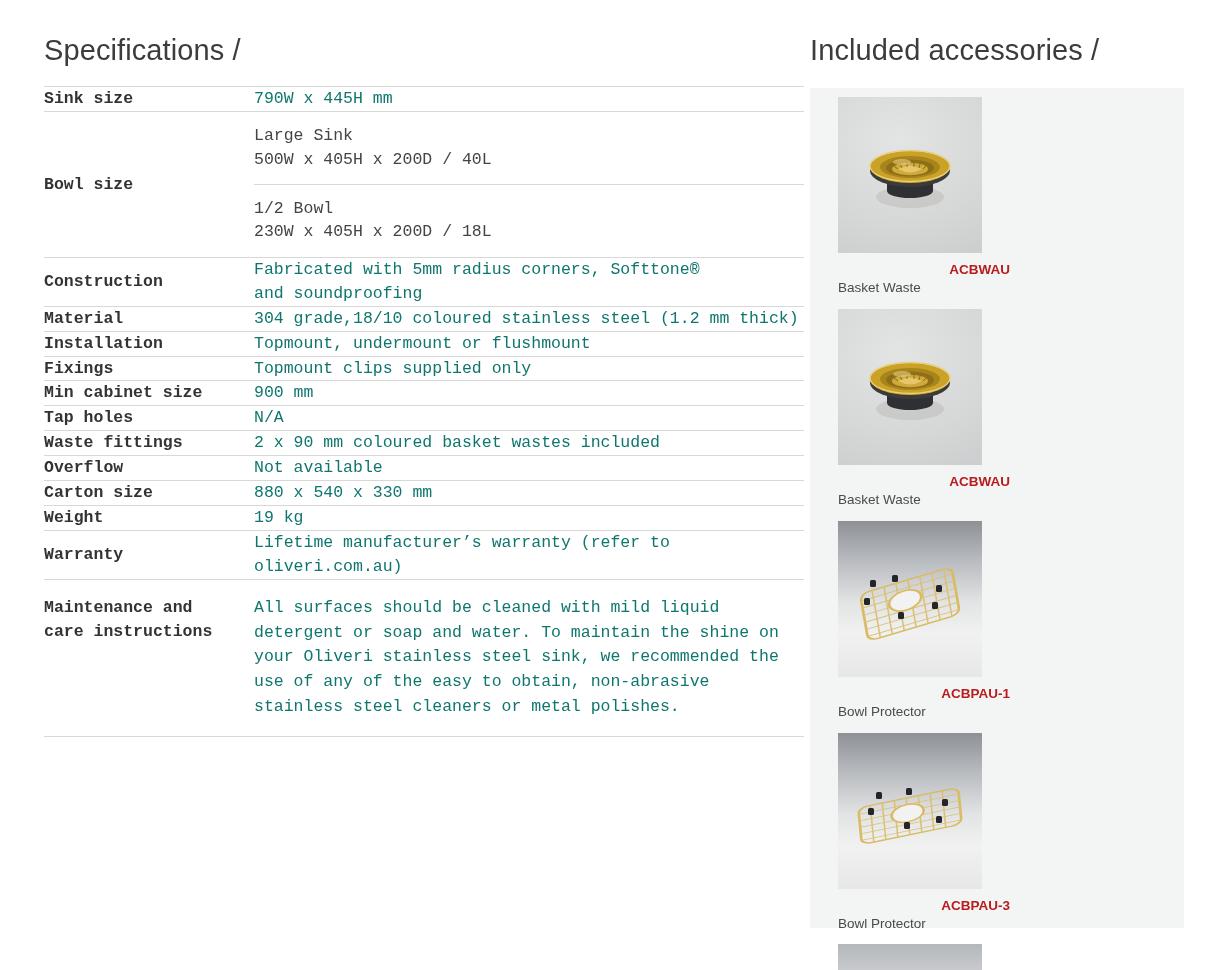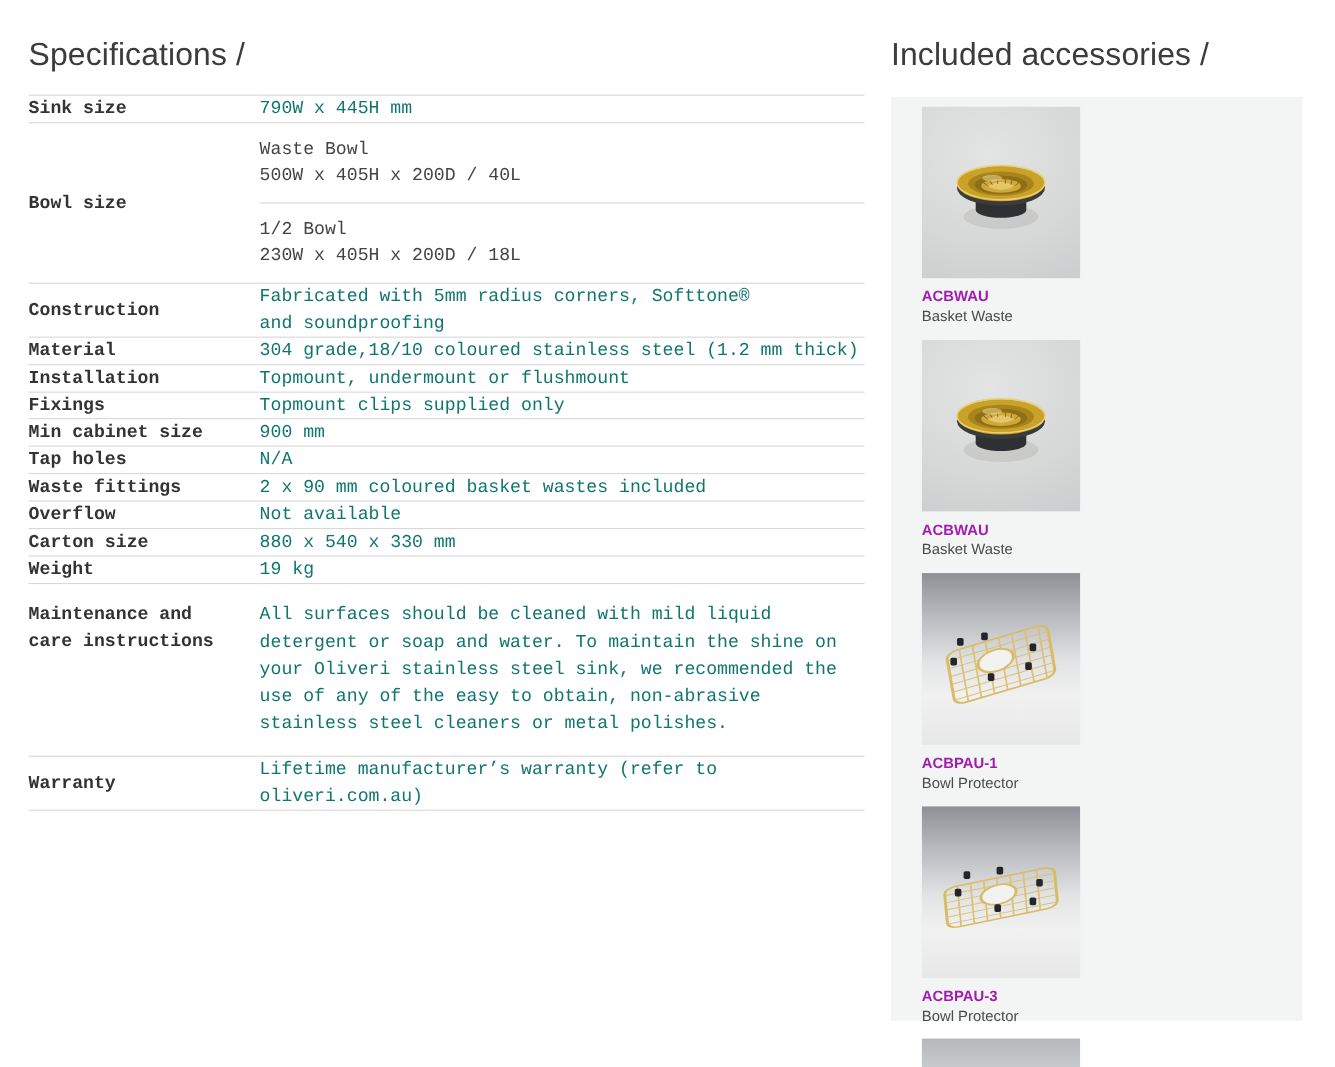--- a/index.html
+++ b/index.html
@@ -14,21 +14,21 @@
     position: relative;
     width: 1214px;
     height: 970px;
     background: #ffffff;
     overflow: hidden;
   }
 
   
   .spec-col {
     position: absolute;
-    left: 26px;
+    left: 44px;
     top: 0;
     width: 760px;
   }
   .section-title {
     font-size: 29px;
     font-weight: 300;
     color: #3c3c3c;
     letter-spacing: 0.1px;
     margin: 0;
     padding-top: 32px;
@@ -114,23 +114,24 @@
   .acc-thumb {
     width: 144px;
     height: 156px;
     position: relative;
     overflow: hidden;
     background: #e9eaec;
   }
   .acc-code {
     font-size: 13.5px;
     font-weight: bold;
-    color: #a21caf;
+    color: #b91c1c;
     margin-top: 8px;
     line-height: 1.35;
+    text-align: right;
   }
   .acc-desc {
     font-size: 13.5px;
     font-weight: 400;
     color: #4a4a4a;
     line-height: 1.38;
     white-space: pre-line;
   }
 
   
@@ -172,21 +173,21 @@
           <td class="spec-value">790W x 445H mm</td>
         </tr>
 
         <tr class="spec-row">
           <td class="spec-label">Bowl size</td>
           <td style="padding:0;">
             <table class="sub-table">
               <tbody>
                 <tr>
                   <td class="sub-cell">
-                    <span class="nowrapline">Waste Bowl</span>
+                    <span class="nowrapline">Large Sink</span>
                     <span class="nowrapline">500W x 405H x 200D / 40L</span>
                   </td>
                 </tr>
                 <tr>
                   <td class="sub-cell">
                     <span class="nowrapline">1/2 Bowl</span>
                     <span class="nowrapline">230W x 405H x 200D / 18L</span>
                   </td>
                 </tr>
               </tbody>
@@ -239,28 +240,28 @@
           <td class="spec-label">Carton size</td>
           <td class="spec-value">880 x 540 x 330 mm</td>
         </tr>
 
         <tr class="spec-row">
           <td class="spec-label">Weight</td>
           <td class="spec-value">19 kg</td>
         </tr>
 
         <tr class="spec-row">
+          <td class="spec-label">Warranty</td>
+          <td class="spec-value">Lifetime manufacturer’s warranty (refer to oliveri.com.au)</td>
+        </tr>
+
+        <tr class="spec-row">
           <td class="spec-label" style="white-space:pre-line; vertical-align:top; padding-top:16px;">Maintenance and
 care instructions</td>
           <td class="spec-value" style="vertical-align:top; padding-top:16px; padding-bottom:16px; line-height:1.5;">All surfaces should be cleaned with mild liquid detergent or soap and water. To maintain the shine on your Oliveri stainless steel sink, we recommended the use of any of the easy to obtain, non-abrasive stainless steel cleaners or metal polishes.</td>
-        </tr>
-
-        <tr class="spec-row">
-          <td class="spec-label">Warranty</td>
-          <td class="spec-value">Lifetime manufacturer’s warranty (refer to oliveri.com.au)</td>
         </tr>
 
       </tbody>
     </table>
   </div>
 
   <div class="acc-col">
     <h1 class="section-title">Included accessories /</h1>
 
     <div class="acc-panel"></div>

